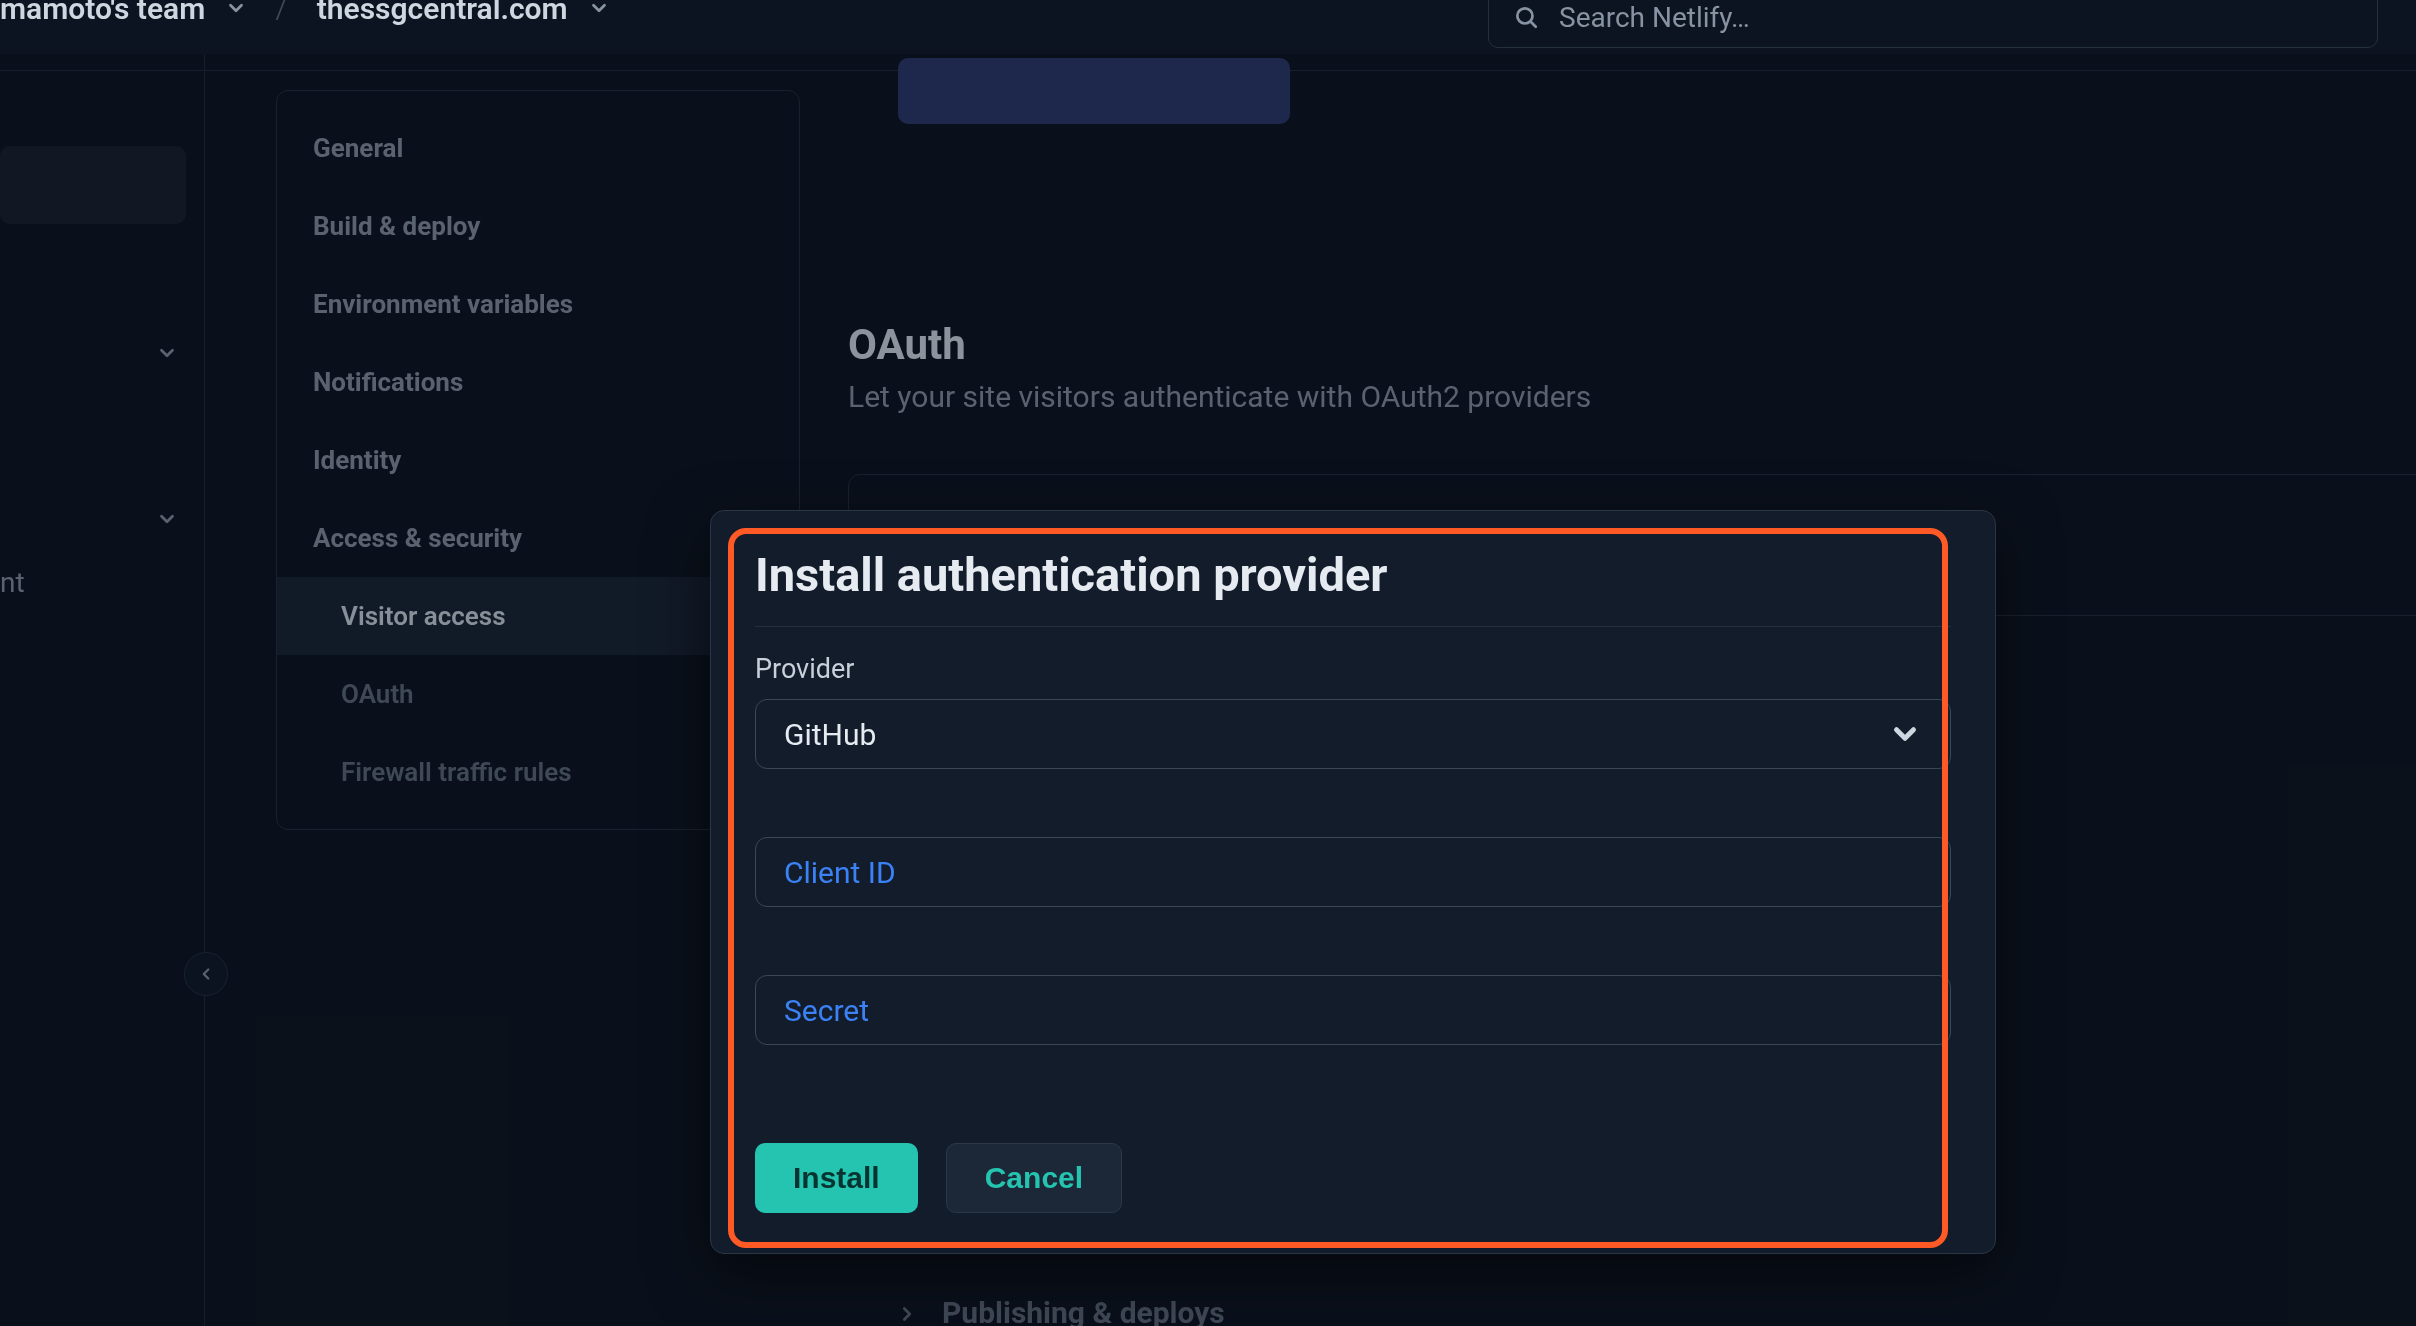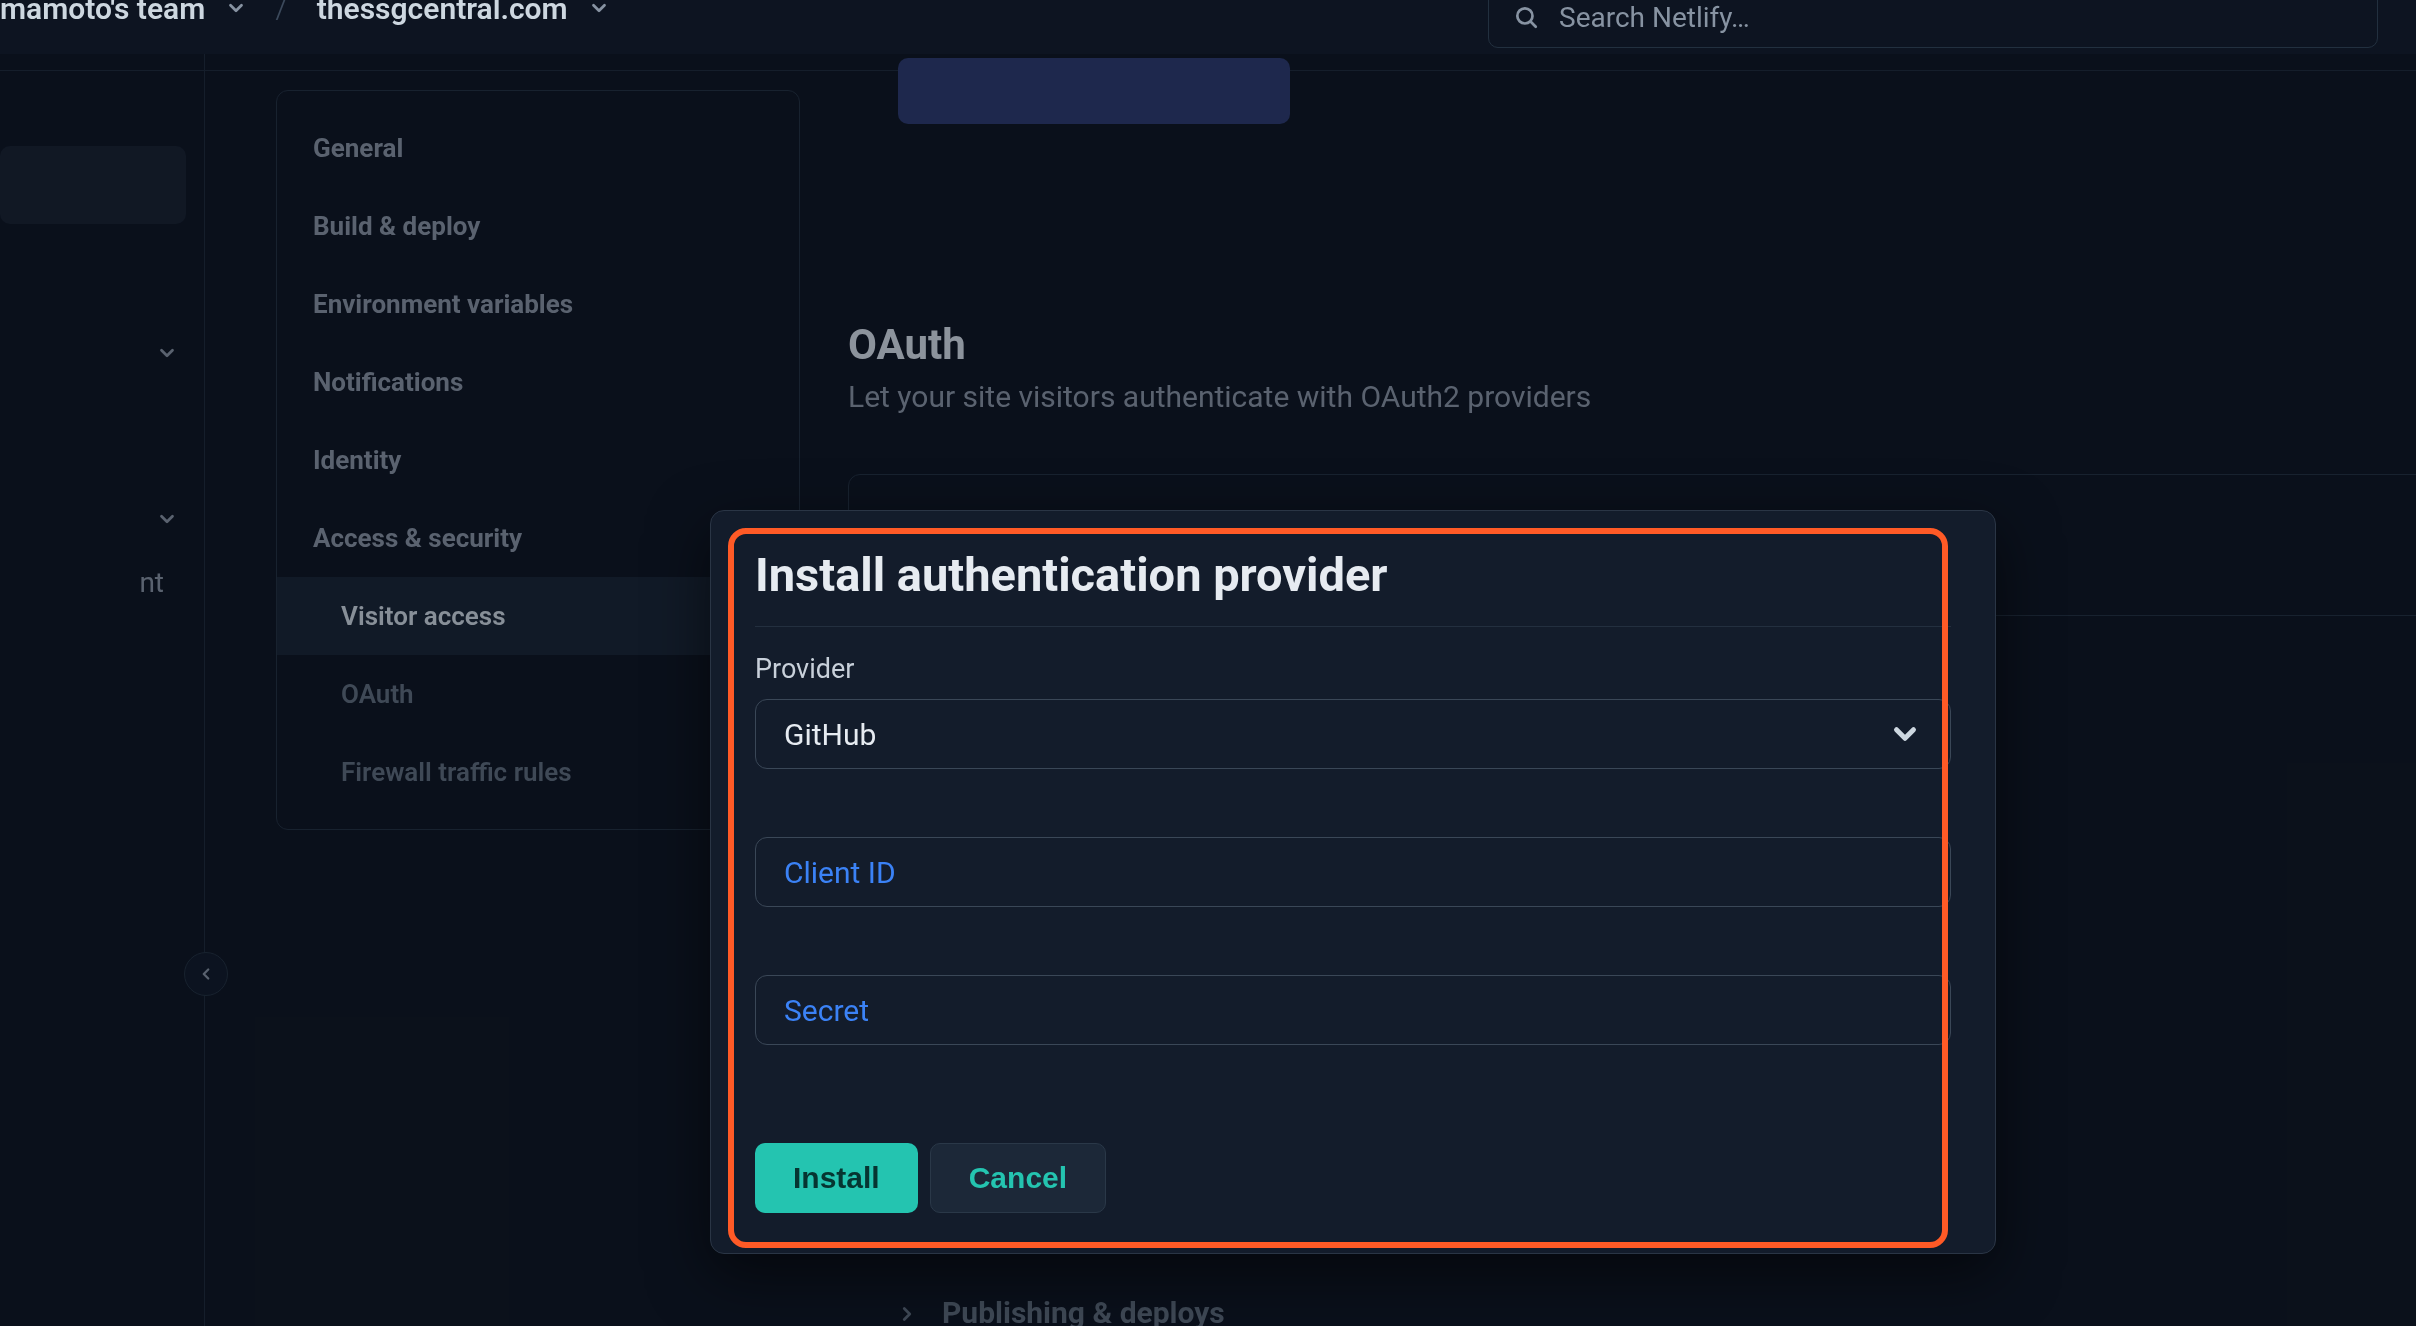--- a/index.html
+++ b/index.html
@@ -256,21 +256,21 @@
     padding:13px 28px;
     display:flex;
     align-items:center;
     justify-content:space-between;
   }
   .input{color:#3b82f6;}
   .gap{height:68px;}
   .gap2{height:90px;}
   .actions{
     display:flex;
-    gap:12px;
+    gap:28px;
     margin-top:8px;
   }
   .btn{
     height:70px;
     border-radius:10px;
     font-size:30px;
     font-weight:700;
     padding:0 38px;
     display:flex;
     align-items:center;
@@ -339,21 +339,21 @@
   </div>
   <div style="height:108px;"></div>
   <div class="rail-row">
     <span></span>
     <span>
       <svg width="22" height="22" viewBox="0 0 24 24" fill="none" stroke="#8793a2" stroke-width="3" stroke-linecap="round" stroke-linejoin="round">
           <polyline points="6 9 12 15 18 9"></polyline>
         </svg>
     </span>
   </div>
-  <div class="rail-row" style="justify-content:flex-end;padding-right:40px;padding-left:44px;">
+  <div class="rail-row" style="padding-right:40px;">
     <span>nt</span>
   </div>
   <div class="expander">
     <svg width="18" height="18" viewBox="0 0 24 24" fill="none" stroke="#8793a2" stroke-width="3" stroke-linecap="round" stroke-linejoin="round">
         <polyline points="15 18 9 12 15 6"></polyline>
       </svg>
   </div>
 </div>
 
 <div class="sidenav">

